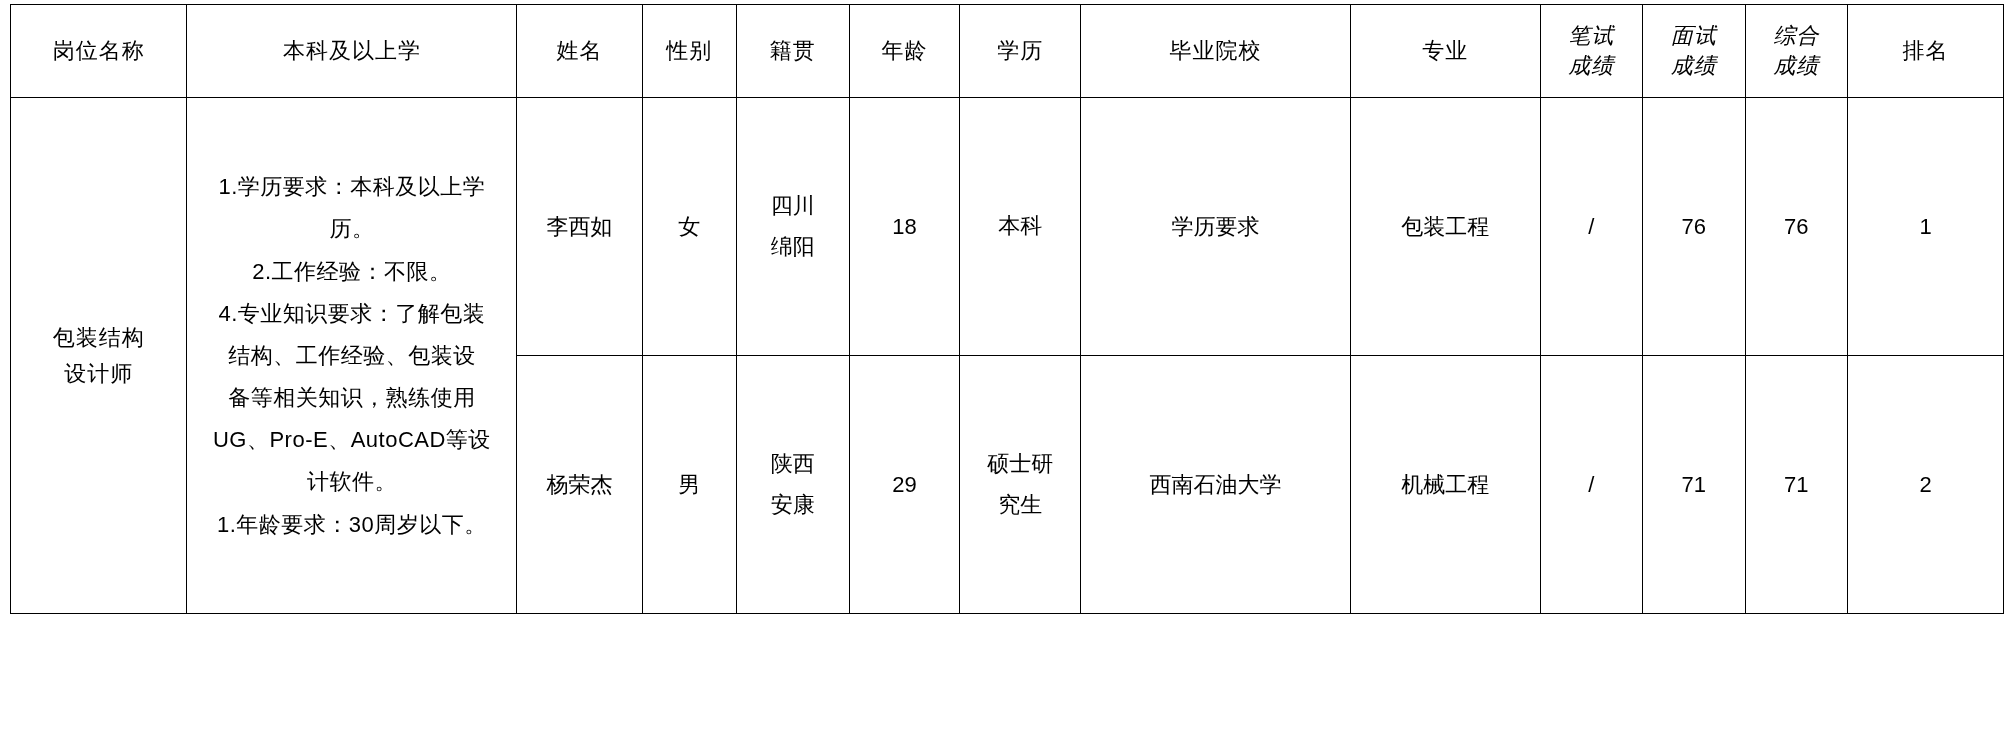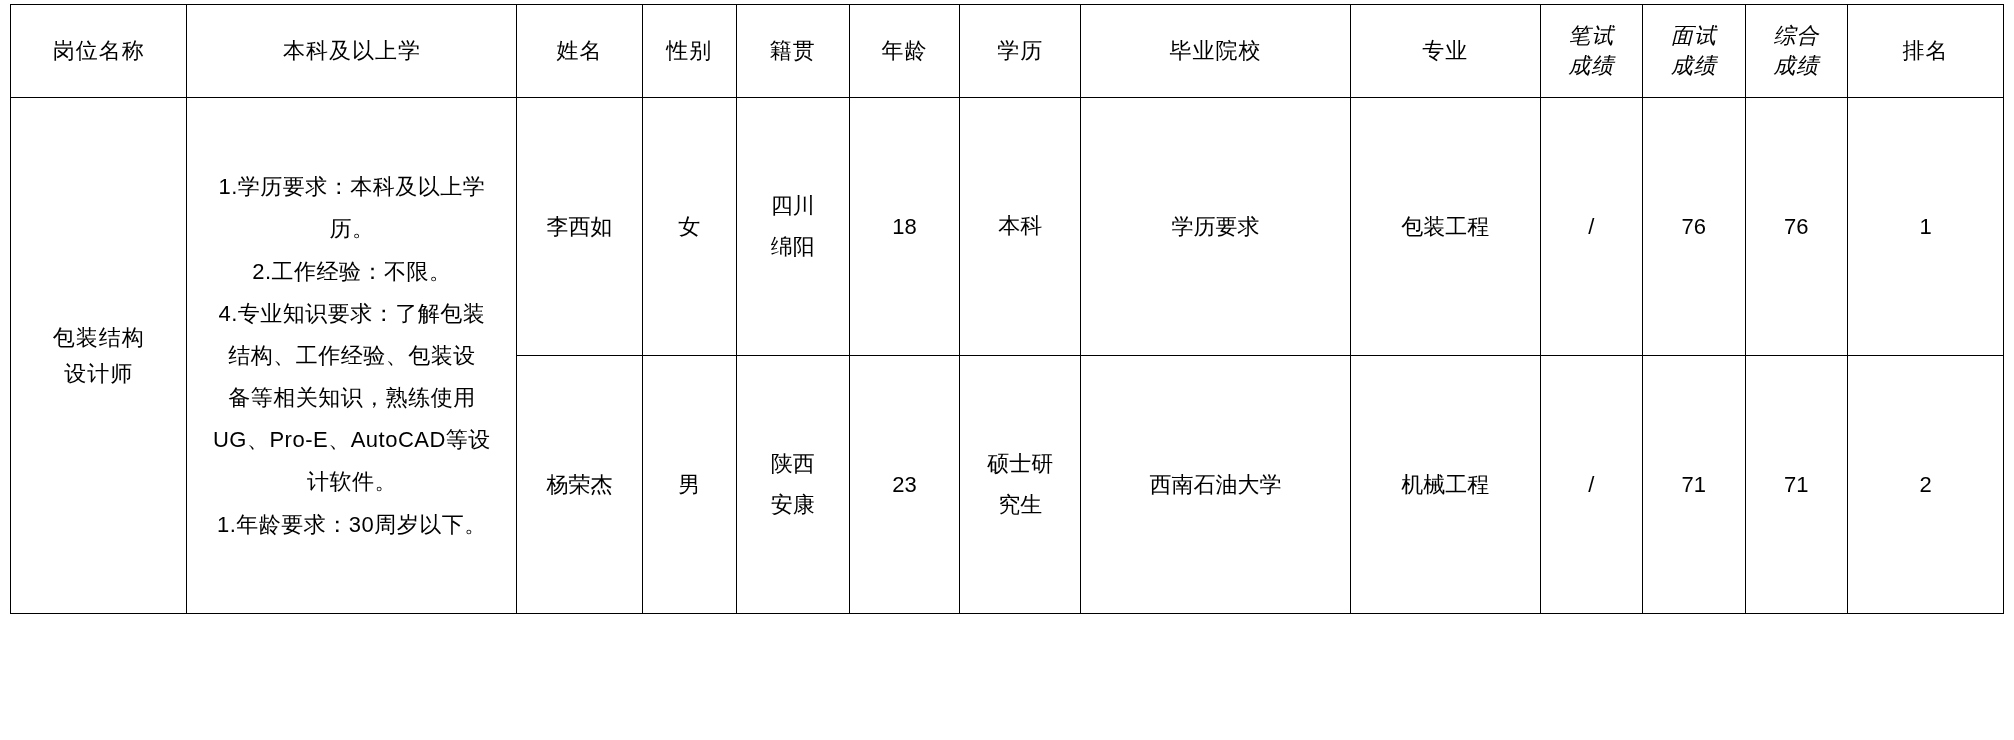--- a/index.html
+++ b/index.html
@@ -170,21 +170,21 @@
         <td><span class="cell-text">1</span></td>
       </tr>
 
       <tr class="data-row">
         <td><span class="cell-text">杨荣杰</span></td>
         <td><span class="cell-text">男</span></td>
         <td class="stack">
           <span>陕西</span>
           <span>安康</span>
         </td>
-        <td><span class="cell-text">23</span></td>
+        <td><span class="cell-text">29</span></td>
         <td class="stack">
           <span>硕士研</span>
           <span>究生</span>
         </td>
         <td><span class="cell-text">西南石油大学</span></td>
         <td><span class="cell-text">机械工程</span></td>
         <td><span class="cell-text">/</span></td>
         <td><span class="cell-text">71</span></td>
         <td><span class="cell-text">71</span></td>
         <td><span class="cell-text">2</span></td>

